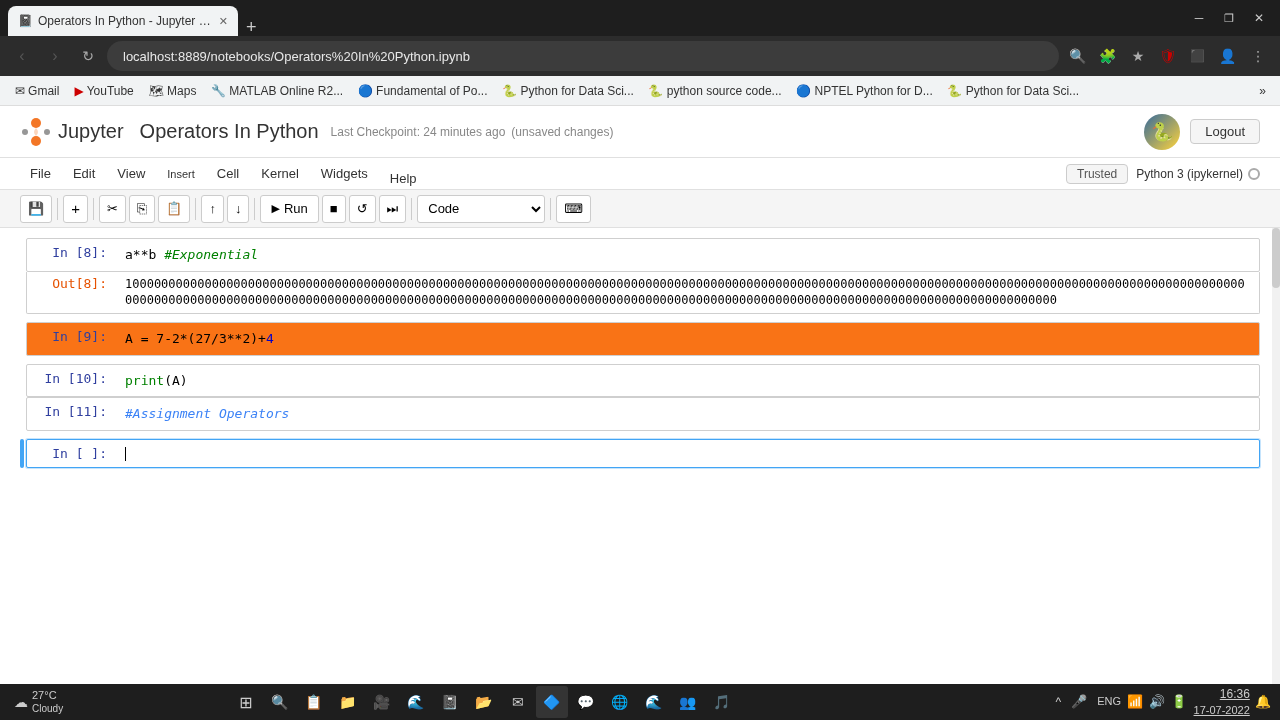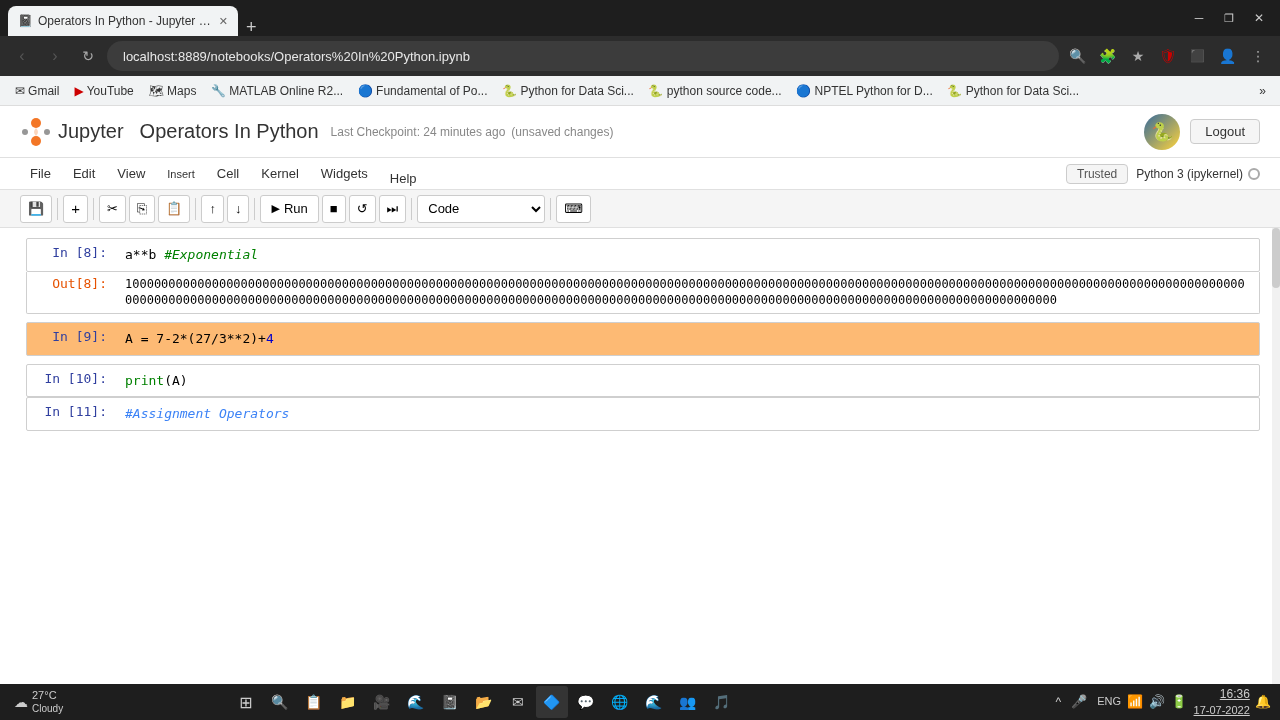--- a/index.html
+++ b/index.html
@@ -181,21 +181,21 @@
           <span style="min-width:90px; text-align:right; padding:4px 10px; font-family:monospace; font-size:13px; color:#e65100;">Out[8]:</span>
           <div style="flex:1; padding:4px 8px; font-family:monospace; font-size:12px; word-break:break-all; line-height:1.4; color:#000;">
             <span>10000000000000000000000000000000000000000000000000000000000000000000000000000000000000000000000000000000000000000000000000000000000000000000000000000000000000000000000000000000000000000000000000000000000000000000000000000000000000000000000000000000000000000000000000000000000000000000</span>
           </div>
         </div>
       </div>
     </div>
 
     <div style="display:flex; align-items:stretch; margin:0 20px 8px; position:relative;">
       <div style="width:4px; background:transparent; margin-right:2px;"></div>
-      <div style="flex:1; border:1px solid #cfcfcf; border-radius:2px; background:#fdba74;">
+      <div style="flex:1; border:1px solid #cfcfcf; border-radius:2px; background:#f97316;">
         <div style="display:flex; align-items:flex-start;">
           <span style="min-width:90px; text-align:right; padding:6px 10px; font-family:monospace; font-size:13px; color:#303f9f; white-space:nowrap;">In [9]:</span>
           <div style="flex:1; padding:6px 8px; font-family:monospace; font-size:13px; line-height:1.5;">
             <span style="color:#000;">A = 7-2*(27/3**2)+</span><span style="color:#0000cd;">4</span>
           </div>
         </div>
       </div>
     </div>
 
     <div style="display:flex; align-items:stretch; margin:0 20px 0px; position:relative;">
@@ -216,20 +216,31 @@
       <div style="flex:1; border:1px solid #cfcfcf; border-radius:2px; background:#fff;">
         <div style="display:flex; align-items:flex-start;">
           <span style="min-width:90px; text-align:right; padding:6px 10px; font-family:monospace; font-size:13px; color:#303f9f; white-space:nowrap;">In [11]:</span>
           <div style="flex:1; padding:6px 8px; font-family:monospace; font-size:13px; line-height:1.5;">
             <span style="color:#3b82f6; font-style:italic;">#Assignment Operators</span>
           </div>
         </div>
       </div>
     </div>
 
+    <div style="display:flex; align-items:stretch; margin:0 20px 8px; position:relative;">
+      <div style="width:4px; background:#42a5f5; border-radius:2px; margin-right:2px;"></div>
+      <div style="flex:1; border:1px solid #42a5f5; border-radius:2px; background:#fff; box-shadow:0 0 0 1px rgba(66,165,245,0.3);">
+        <div style="display:flex; align-items:flex-start;">
+          <span style="min-width:90px; text-align:right; padding:6px 10px; font-family:monospace; font-size:13px; color:#303f9f; white-space:nowrap;">In [ ]:</span>
+          <div style="flex:1; padding:6px 8px; font-family:monospace; font-size:13px; min-height:24px; position:relative;">
+            <span style="display:inline-block; width:1px; height:14px; background:#000; vertical-align:middle; animation: blink 1s step-end infinite;"></span>
+          </div>
+        </div>
+      </div>
+    </div>
 
     <div style="position:absolute; left:260px; top:460px; background:#fff; border:1px solid #ccc; border-radius:2px; box-shadow:2px 2px 8px rgba(0,0,0,0.15); z-index:100; min-width:160px; padding:2px 0; font-family:monospace; font-size:13px; width:175px; height:130px;">
       <div style="padding:3px 12px; cursor:pointer; color:#333; height:24px;"></div>
       <div style="padding:3px 12px; cursor:pointer; color:#333; height:24px;"></div>
 
     </div>
 
   </div>
 </div>
 

